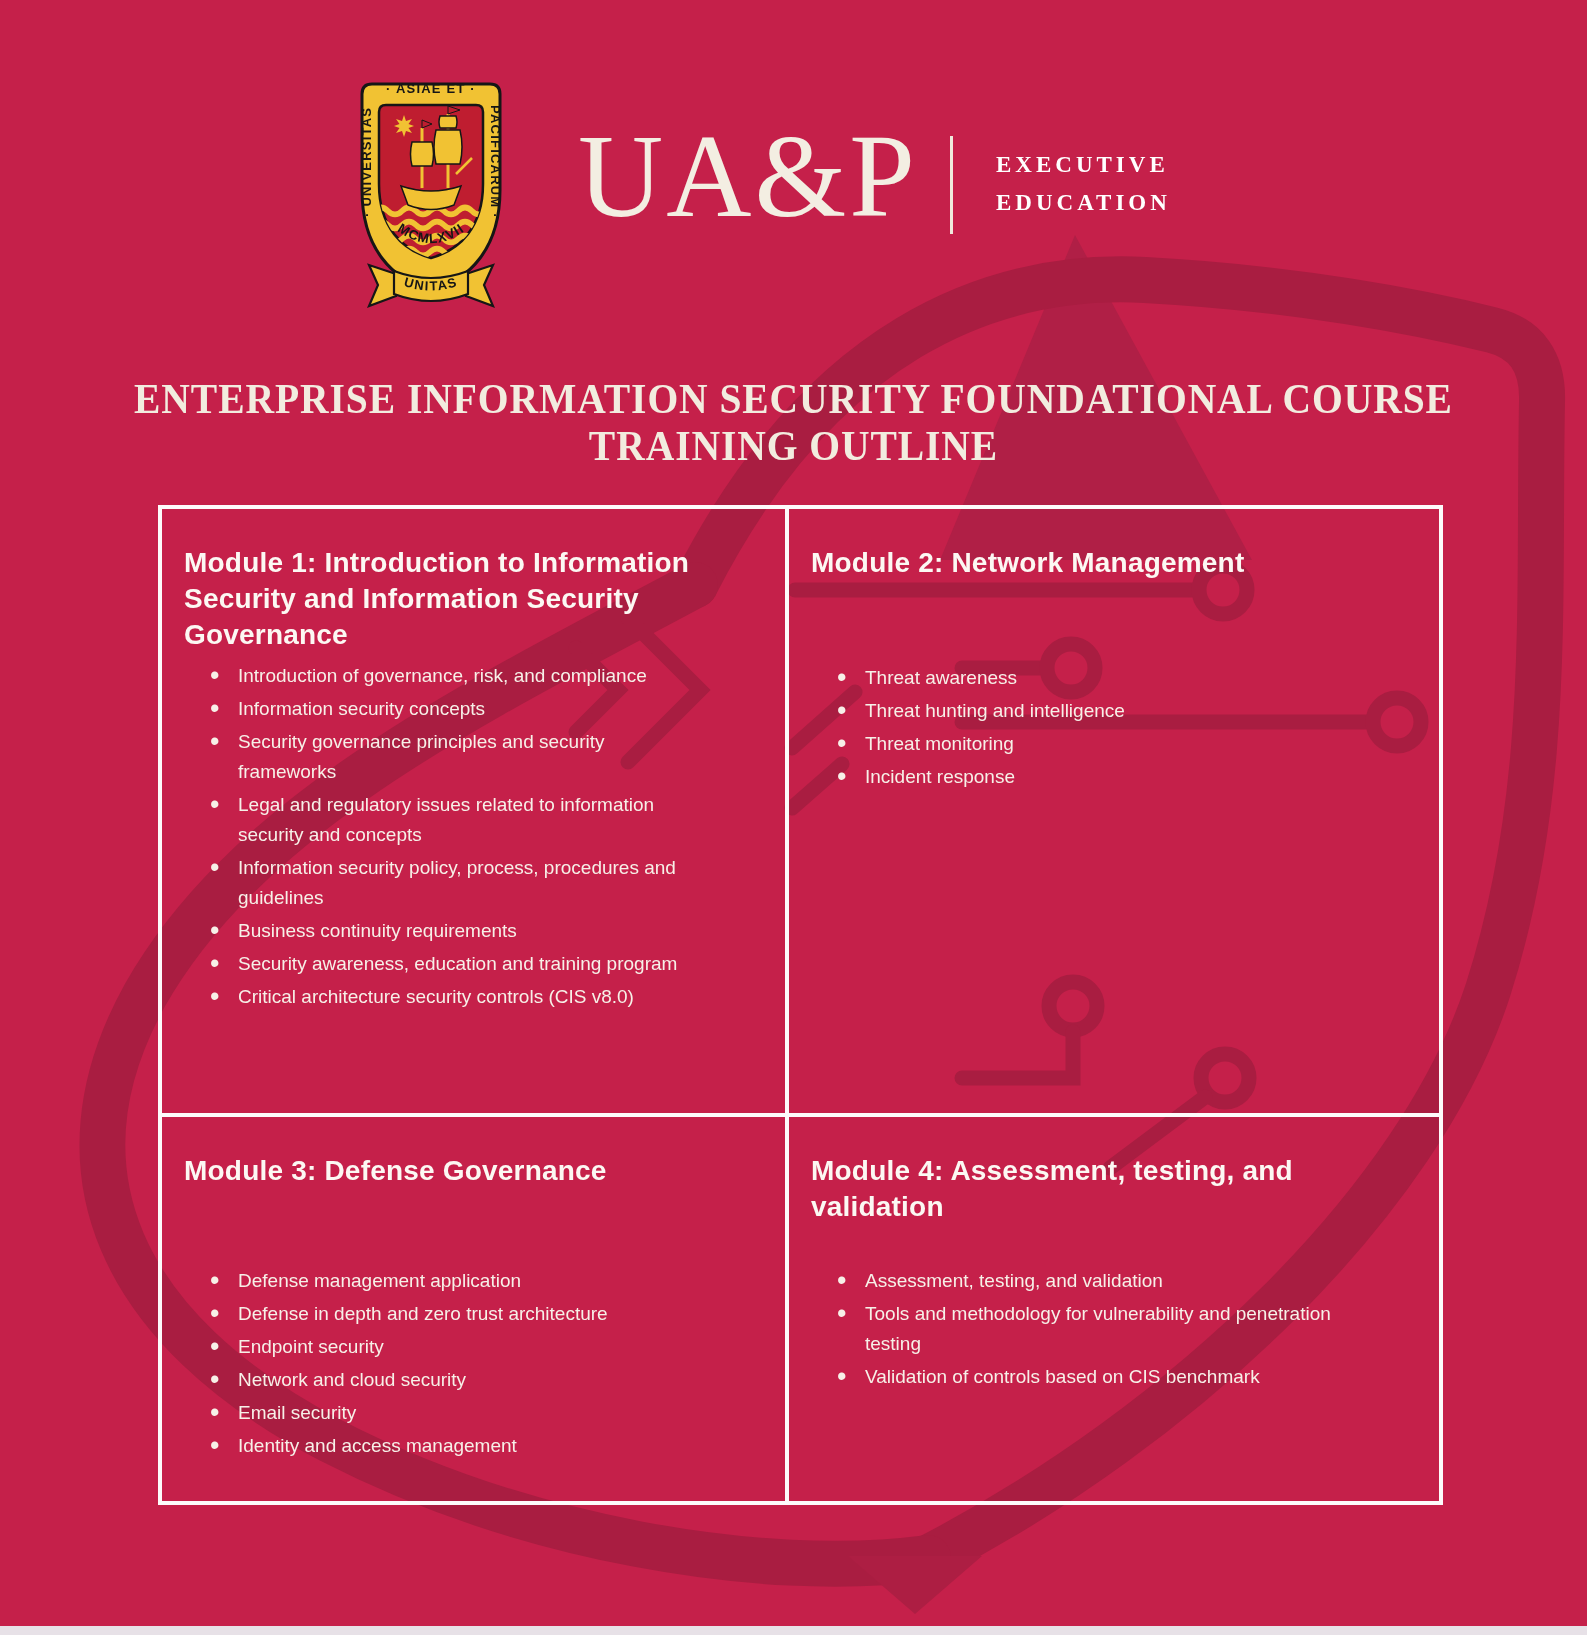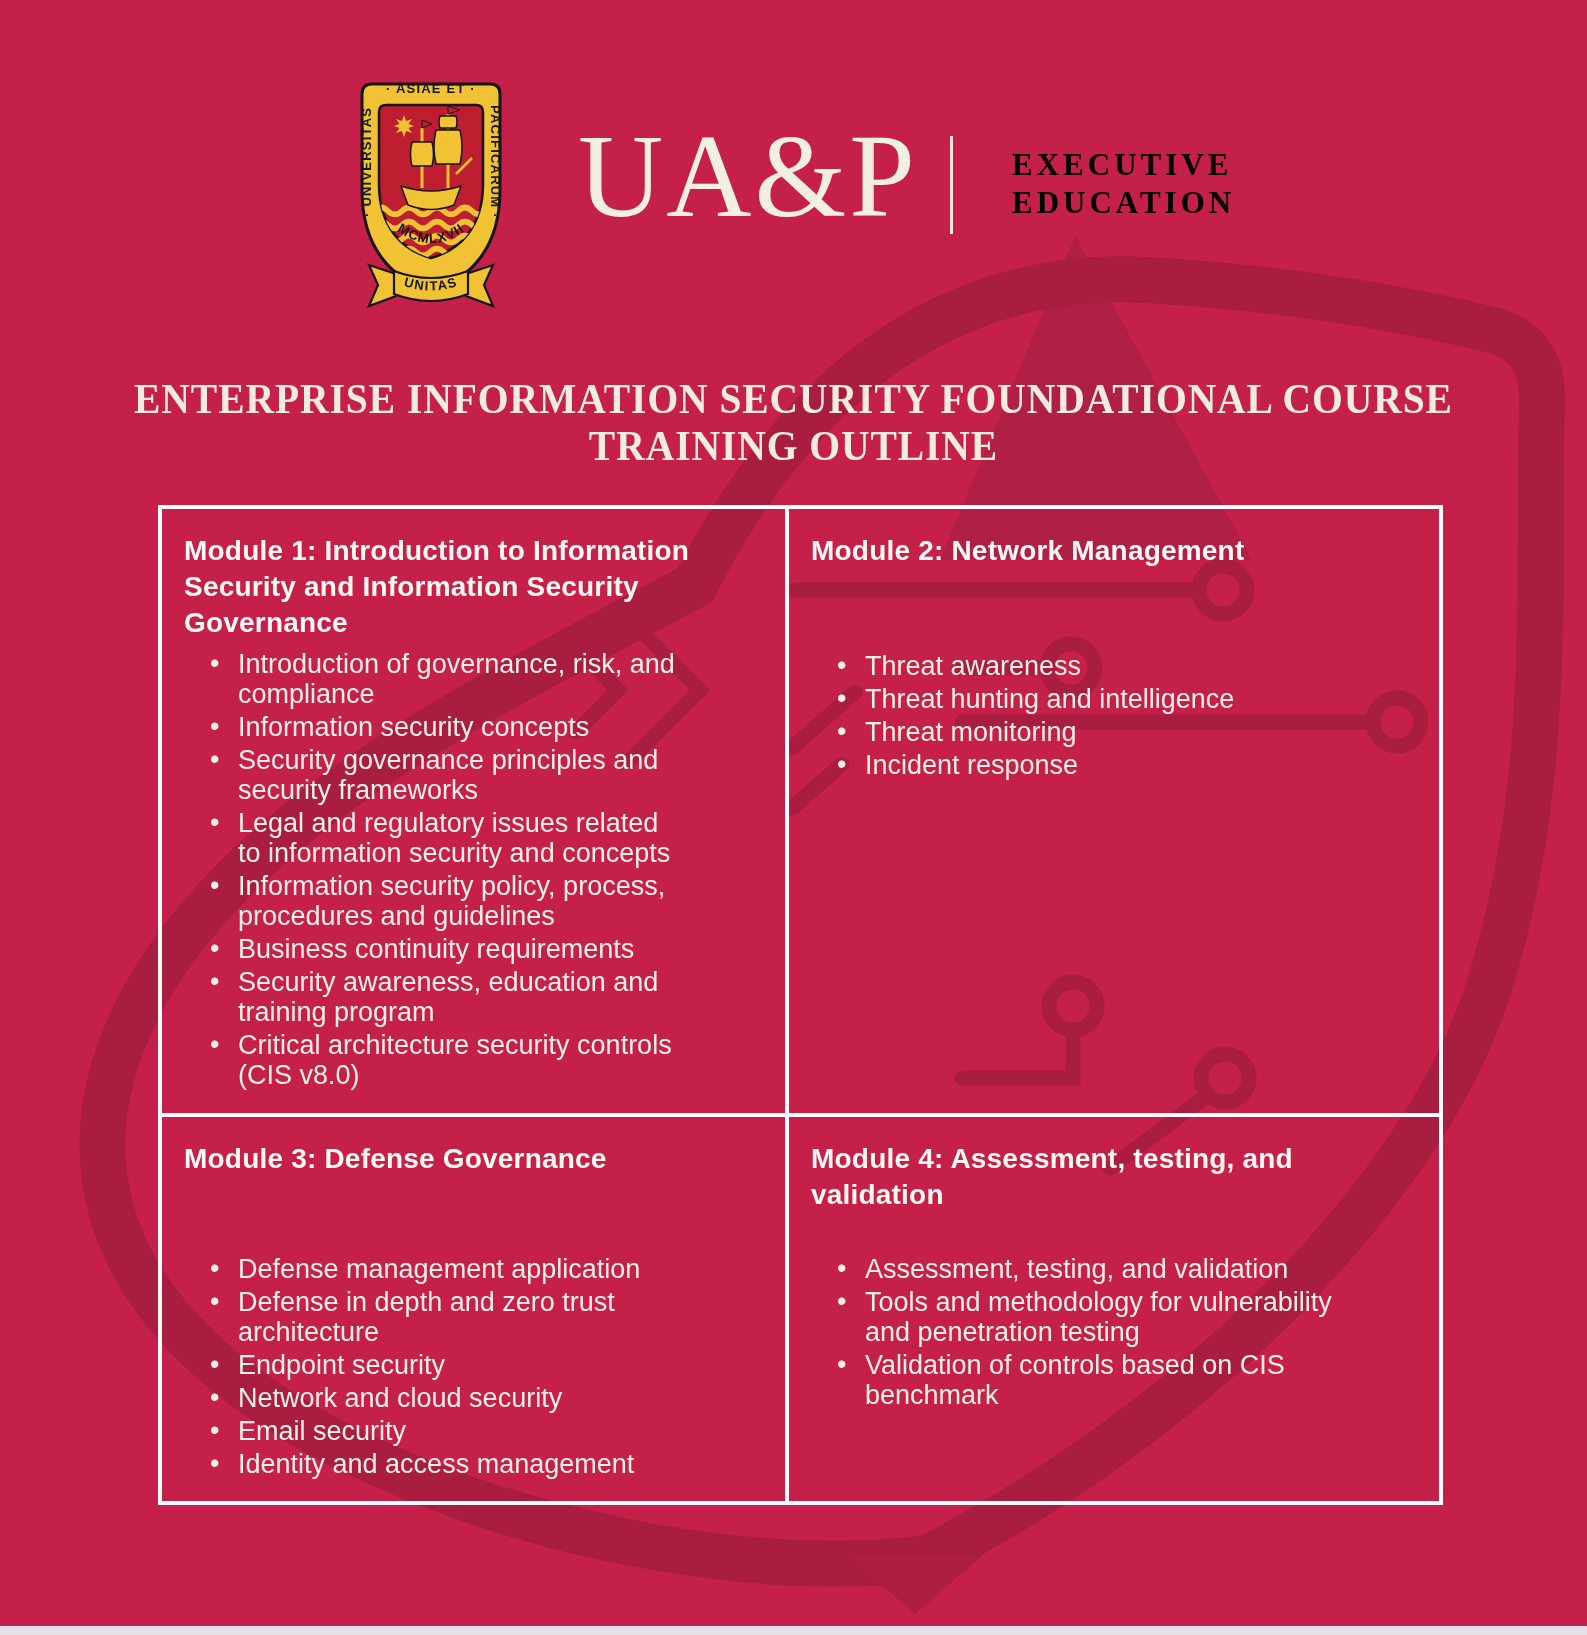--- a/index.html
+++ b/index.html
@@ -15,49 +15,49 @@
   .crest{position:absolute;left:356px;top:78px;width:150px;height:235px;z-index:2;}
   .wordmark{
     position:absolute;left:578px;top:112px;z-index:2;
     font-family:"Liberation Serif", serif;font-size:118px;line-height:1.1;
     color:#F3EEE2;letter-spacing:3px;font-weight:500;
   }
   .brand-divider{position:absolute;left:950px;top:136px;width:3px;height:98px;background:#F0E9DC;z-index:2;}
   .division{
     position:absolute;left:996px;top:146px;z-index:2;
     font-family:"Liberation Serif", serif;font-weight:bold;
-    font-size:31px;line-height:38px;letter-spacing:4px;color:#000000;margin-left:16px;
+    font-size:23px;line-height:38px;letter-spacing:4px;color:#ffffff;
   }
   
   .title{
     position:absolute;left:0;right:0;top:346px;z-index:2;text-align:center;
     font-family:"Liberation Serif", serif;font-weight:bold;color:#F2ECDF;
     font-size:43px;line-height:47px;letter-spacing:1px;
     transform:scaleX(0.92);transform-origin:50% 50%;
   }
   
   .table{
     position:absolute;left:158px;top:505px;width:1285px;height:1000px;z-index:1;
     border:4px solid #FDFBFB;
   }
   .divider-v{position:absolute;left:623px;top:0;width:4px;height:100%;background:#FDFBFB;}
   .divider-h{position:absolute;left:0;top:604px;width:100%;height:4px;background:#FDFBFB;}
-  .cell{position:absolute;padding:24px 22px;}
+  .cell{position:absolute;padding:24px 22px;margin-top:12px;}
   .cell-m1{left:0;top:0;width:623px;height:604px;}
   .cell-m2{left:627px;top:0;width:650px;height:604px;}
   .cell-m3{left:0;top:608px;width:623px;height:392px;}
   .cell-m4{left:627px;top:608px;width:650px;height:392px;}
   .mod-heading{
     margin:0;font-size:28px;line-height:36px;font-weight:bold;color:#FCF8F3;
     letter-spacing:0.2px;
   }
   .cell ul{list-style:none;margin:0;padding:0 0 0 26px;}
   .cell li{
     position:relative;padding-left:28px;margin-bottom:3px;
-    font-size:27px;line-height:30px;color:#F7F0E8;
+    font-size:19px;line-height:30px;color:#F7F0E8;
   }
   .cell li::before{content:"\2022";position:absolute;left:0;top:-1px;font-size:27px;color:#F7F0E8;}
   .cell-m1 ul{margin-top:8px;max-width:500px;}
   .cell-m2 ul{margin-top:82px;max-width:520px;}
   .cell-m3 ul{margin-top:77px;max-width:500px;}
   .cell-m4 ul{margin-top:41px;max-width:530px;}
   
   .bottom-strip{position:absolute;left:0;top:1626px;width:100%;height:9px;background:#E7E1E7;z-index:3;}
   
   .crest text{font-family:"Liberation Sans", sans-serif;font-weight:bold;fill:#161616;}

